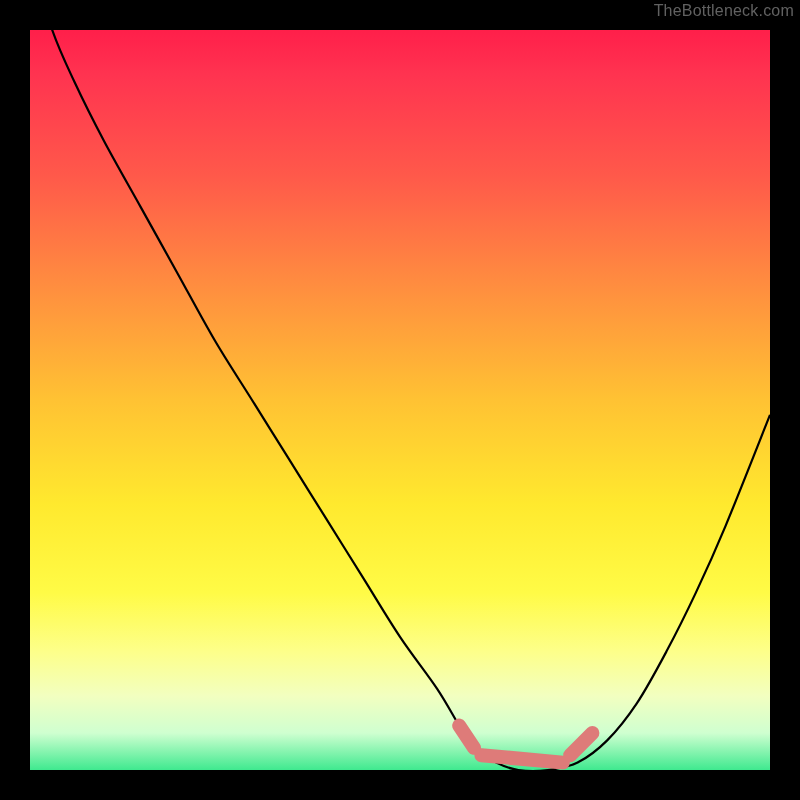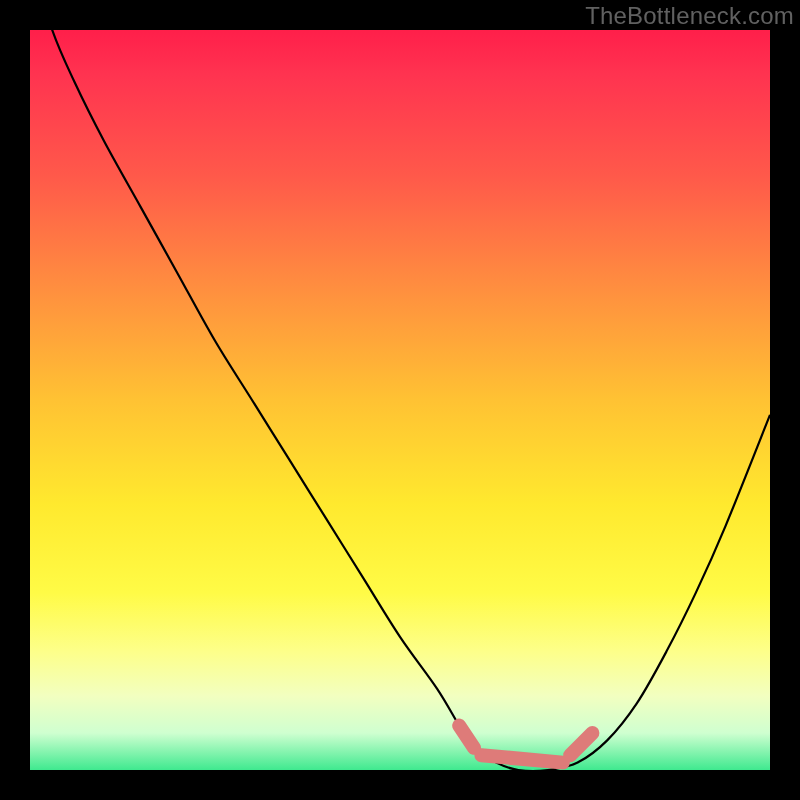--- a/index.html
+++ b/index.html
@@ -9,21 +9,21 @@
     height: 800px;
     position: relative;
     background: #000;
   }
   .watermark {
     position: absolute;
     top: 2px;
     right: 6px;
     color: #616161;
     font-family: Arial, Helvetica, sans-serif;
-    font-size: 24px;
+    font-size: 16px;
     font-weight: 400;
     letter-spacing: 0.2px;
     z-index: 10;
   }
   .plot-area {
     position: absolute;
     left: 30px;
     top: 30px;
     width: 740px;
     height: 740px;

